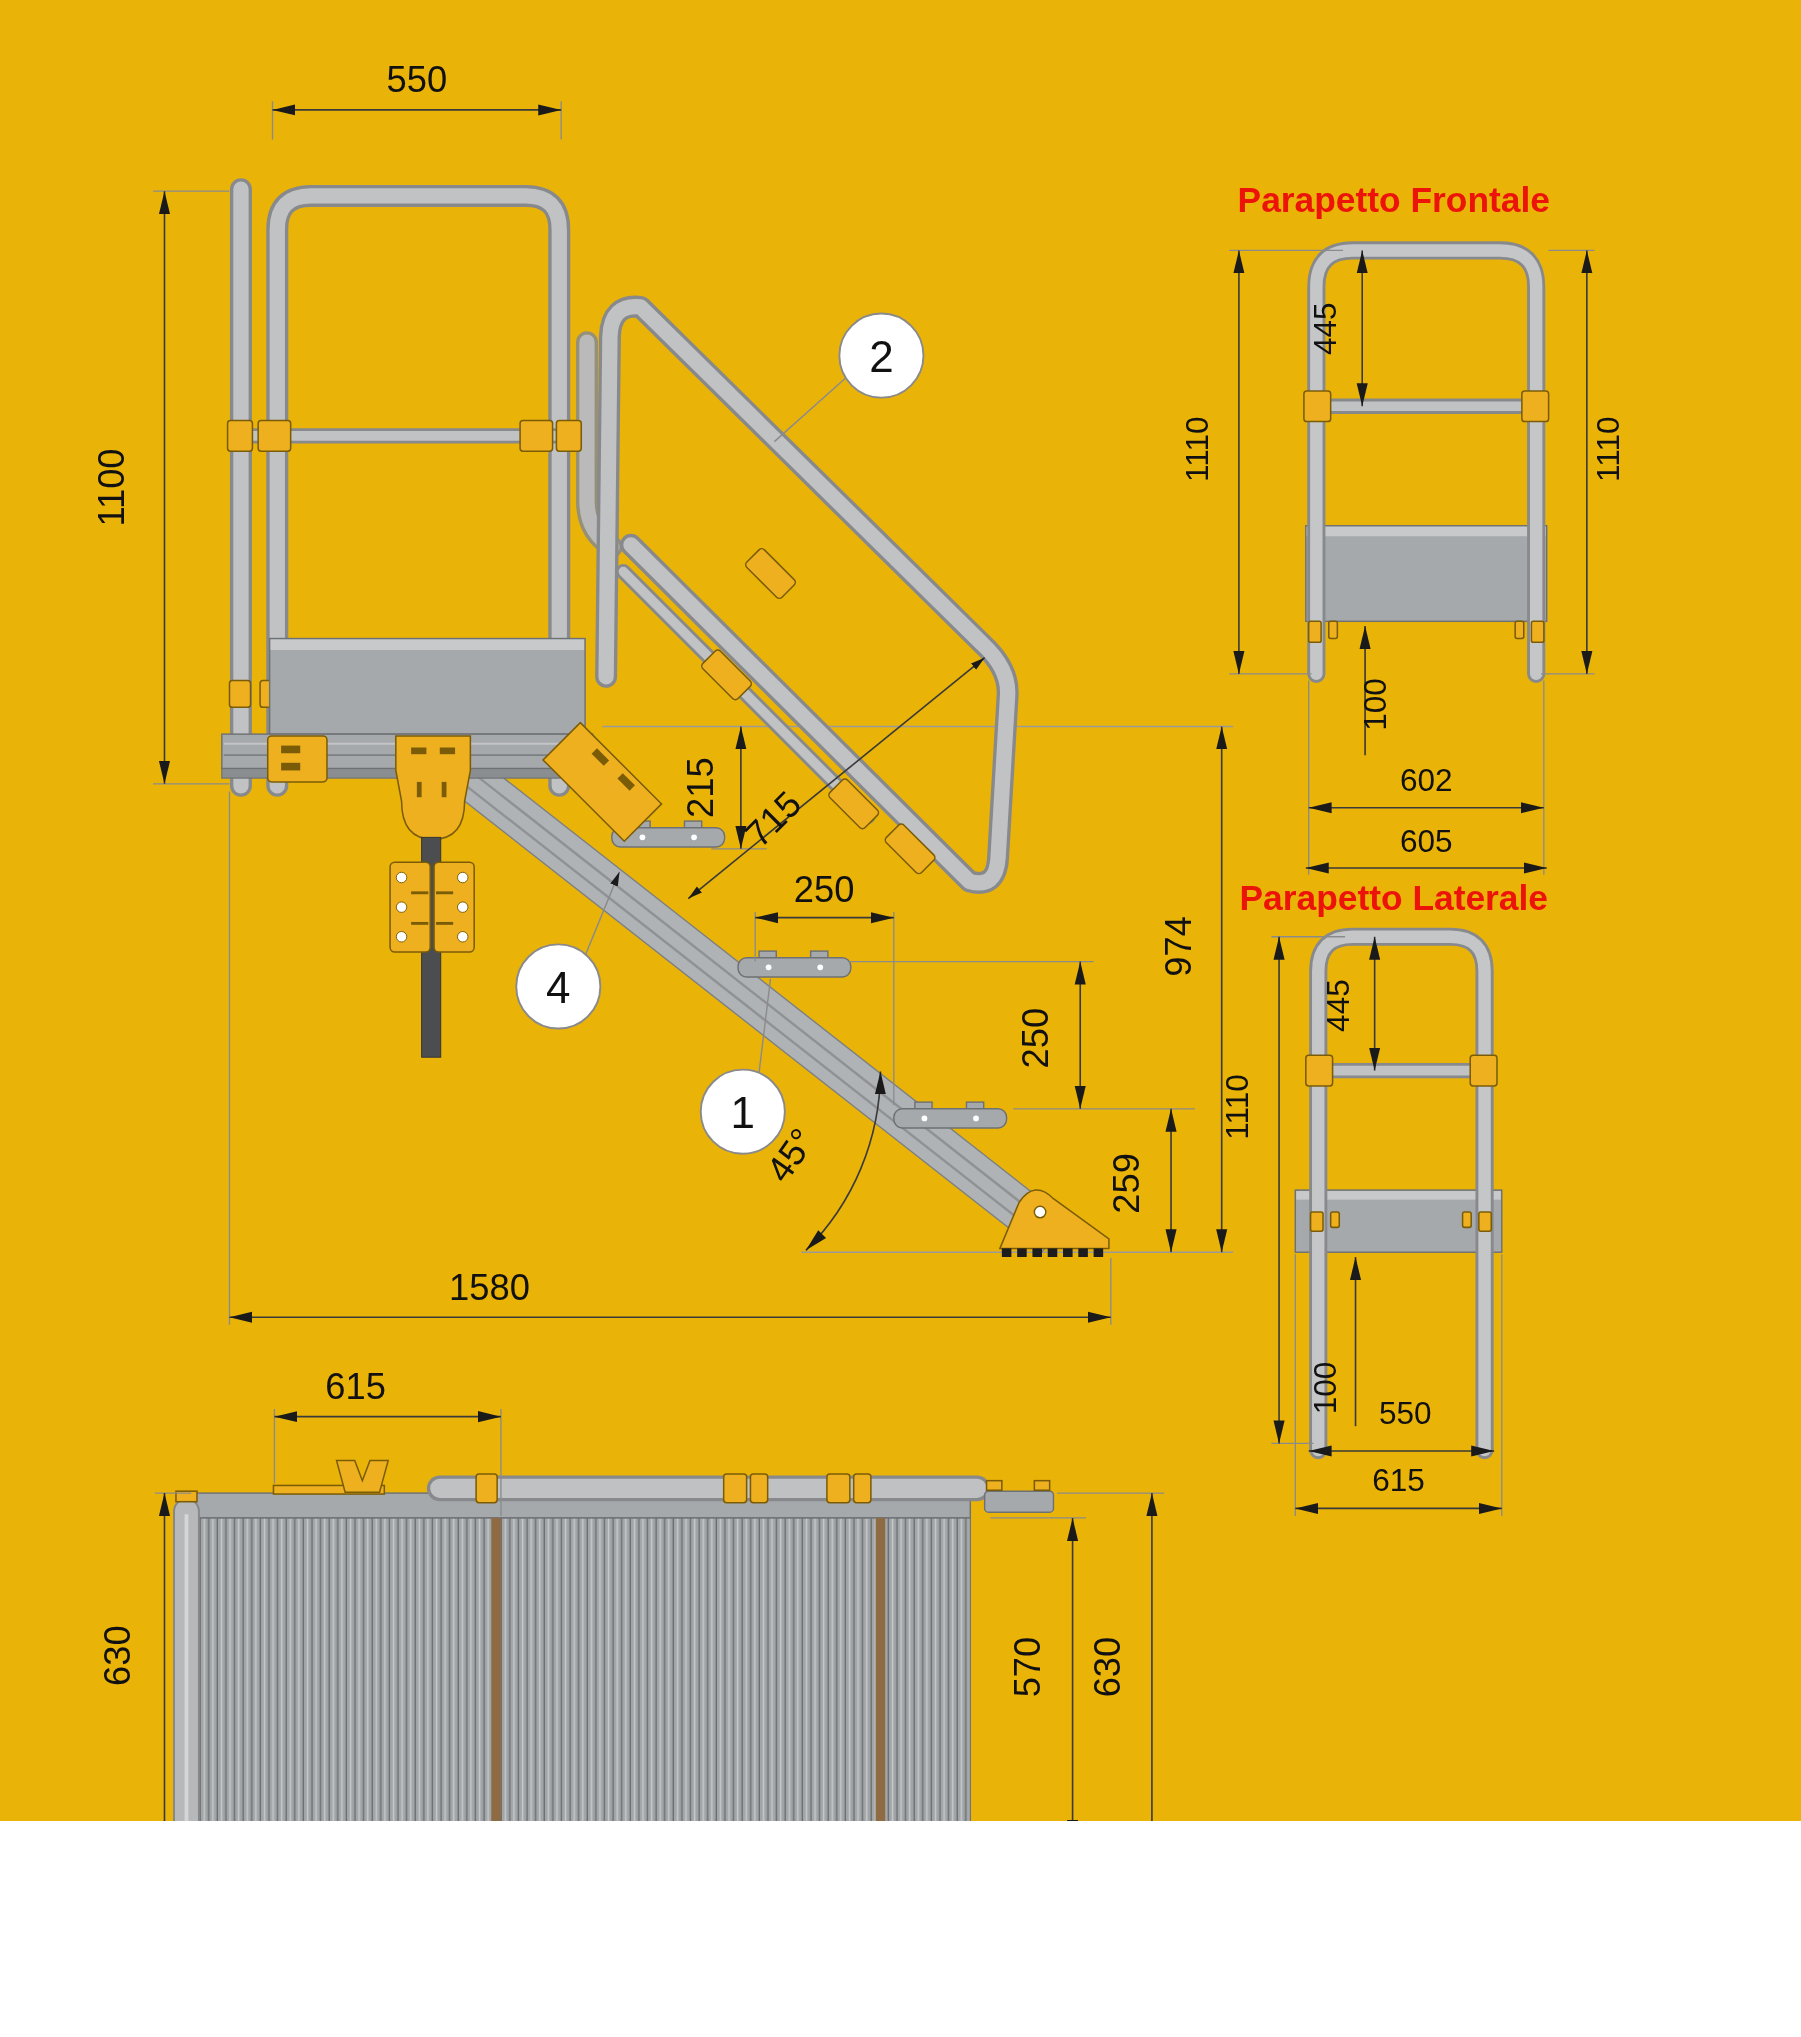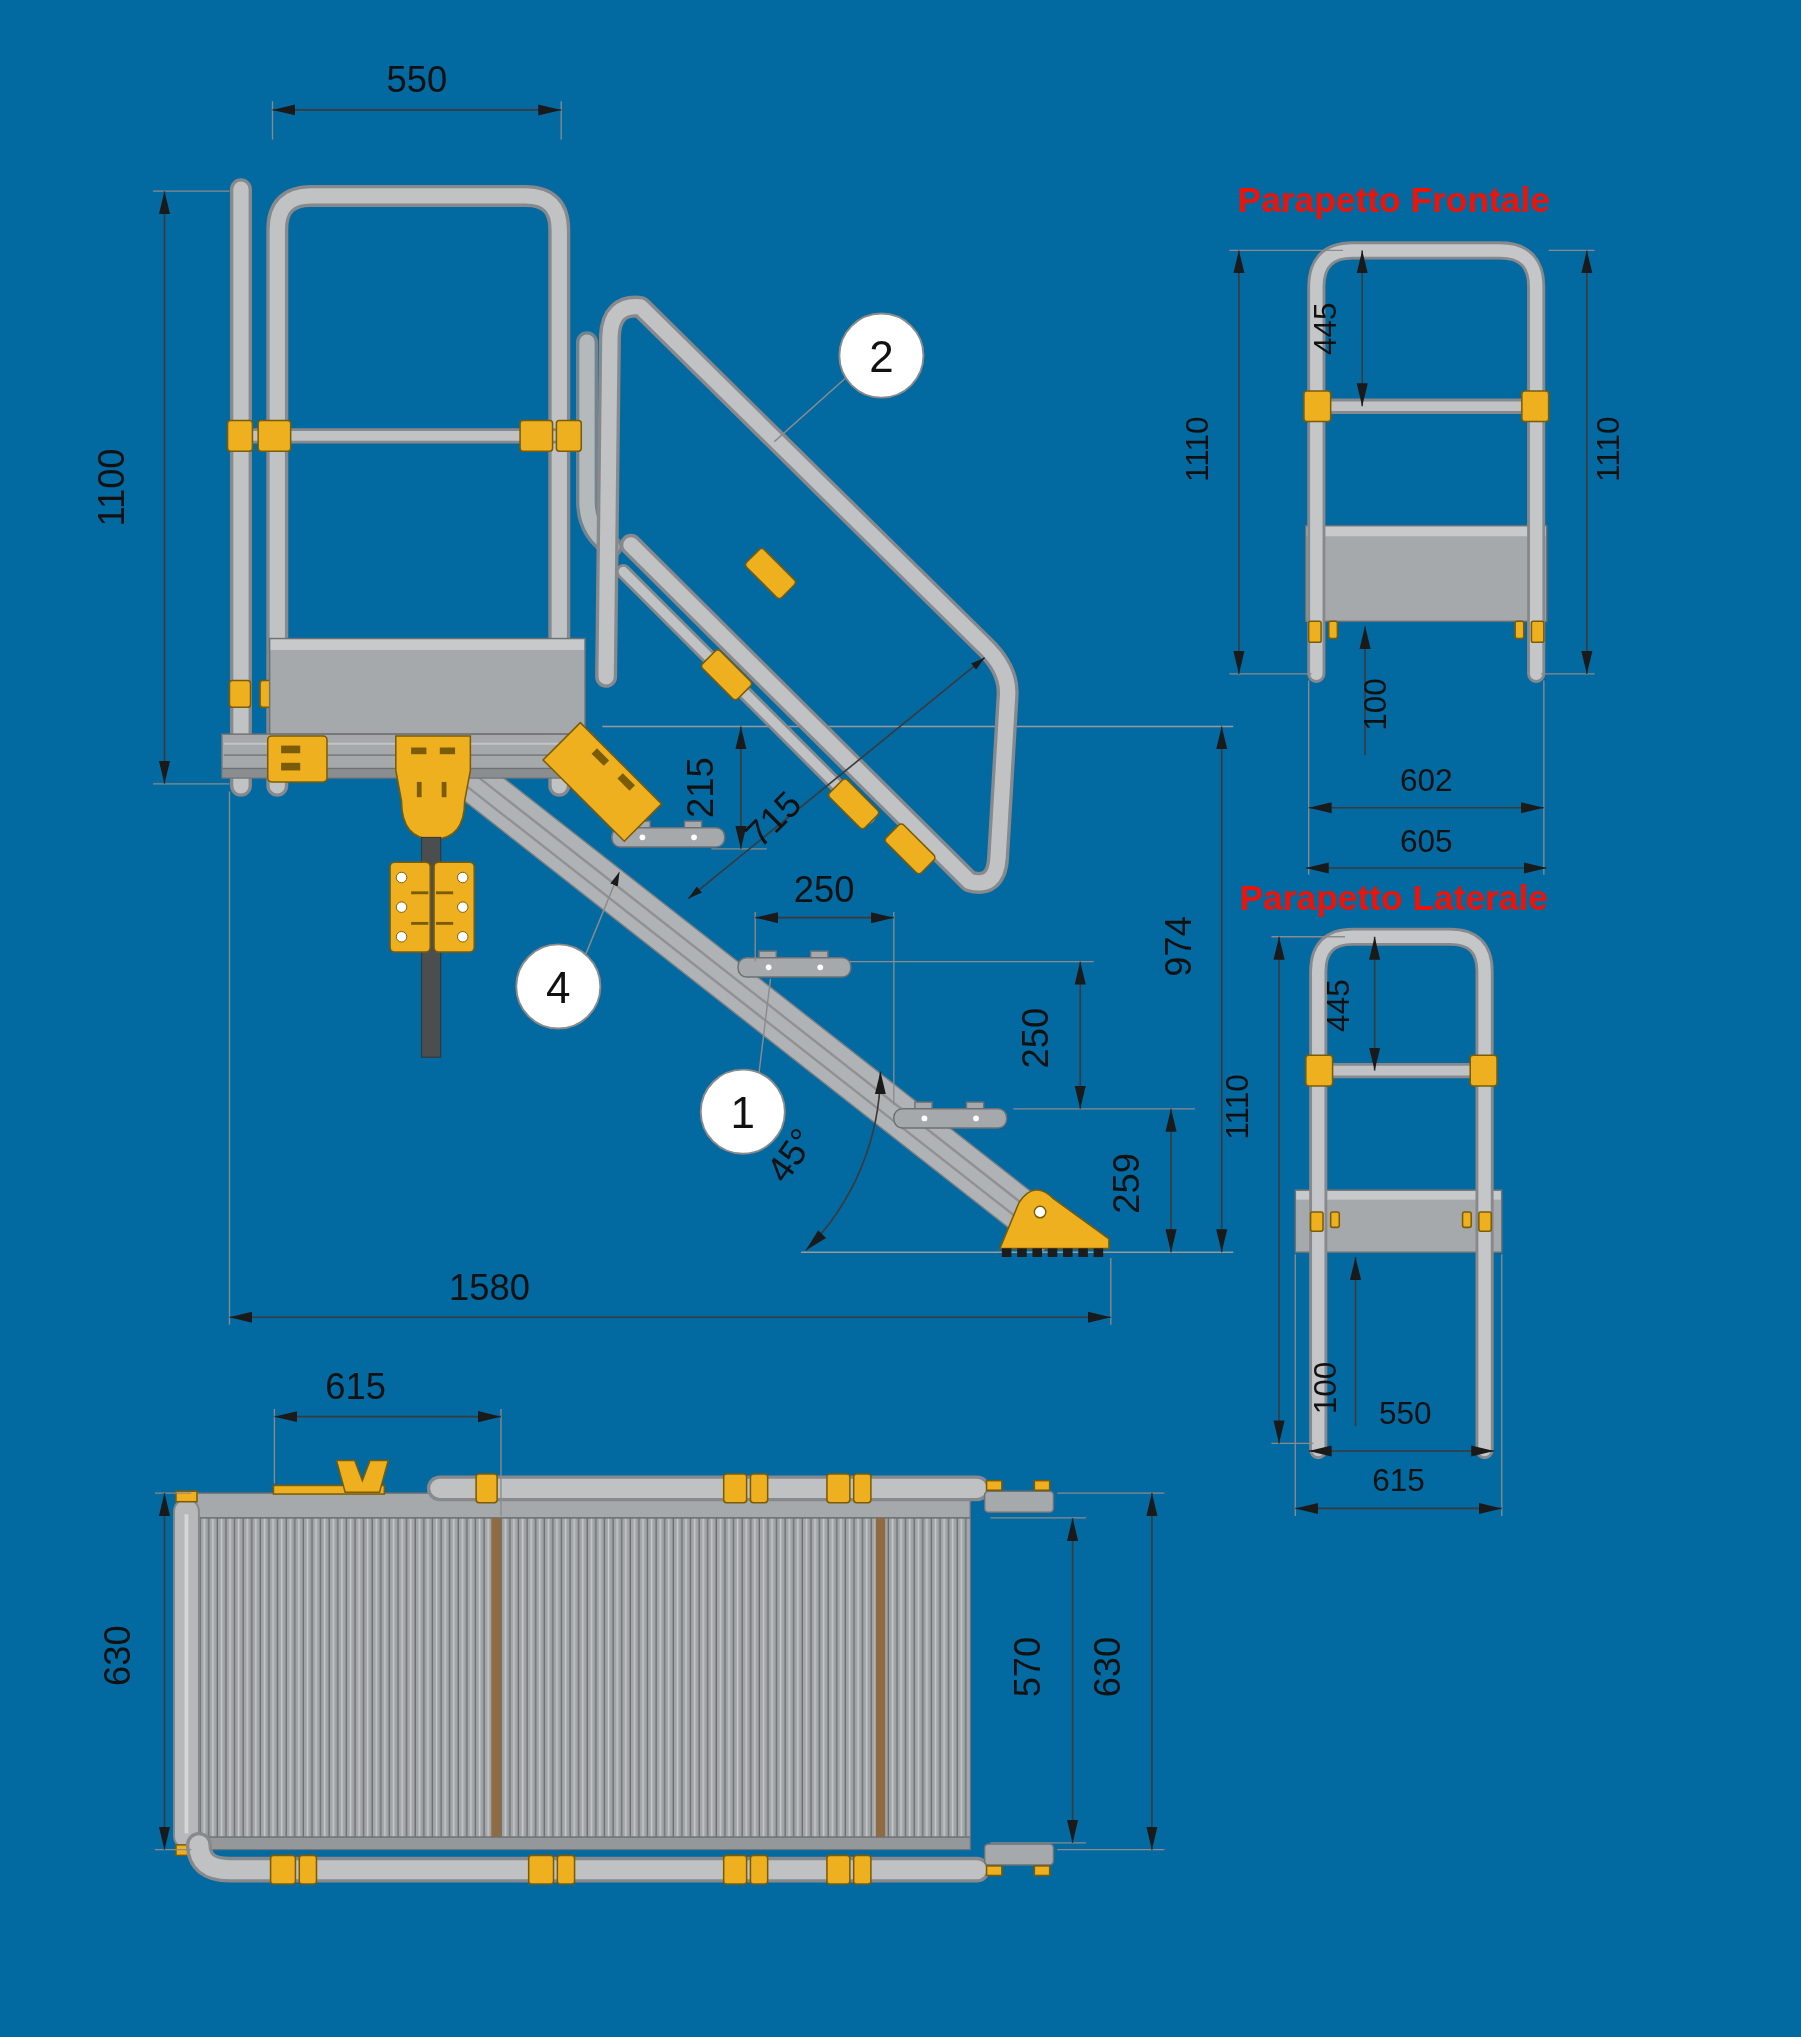--- a/index.html
+++ b/index.html
@@ -1,16 +1,16 @@
 <!DOCTYPE html>
 <html><head>
 <meta charset="utf-8">
 <style>
   html,body{margin:0;padding:0;background:#ffffff;}
-  .stage{width:1802px;height:2037px;position:relative;background:#0369a1;
+  .stage{width:1802px;height:1821px;position:relative;background:#eab308;
          font-family:"Liberation Sans",sans-serif;text-align:right;}
   svg{display:block}
   text{text-anchor:middle;fill:#111;}
   .dim{font:38px "Liberation Sans",sans-serif;}
   .dimS{font:33px "Liberation Sans",sans-serif;}
   .title{font:700 37px "Liberation Sans",sans-serif;fill:#ec1309;}
   .cnum{font:46px "Liberation Sans",sans-serif;}
   .ext{stroke:#8b8b8b;stroke-width:1.4;fill:none}
   .thin{stroke:#9a9a9a;stroke-width:1.4;fill:none}
   .dln{stroke:#3a3a3a;stroke-width:1.7;fill:none}

